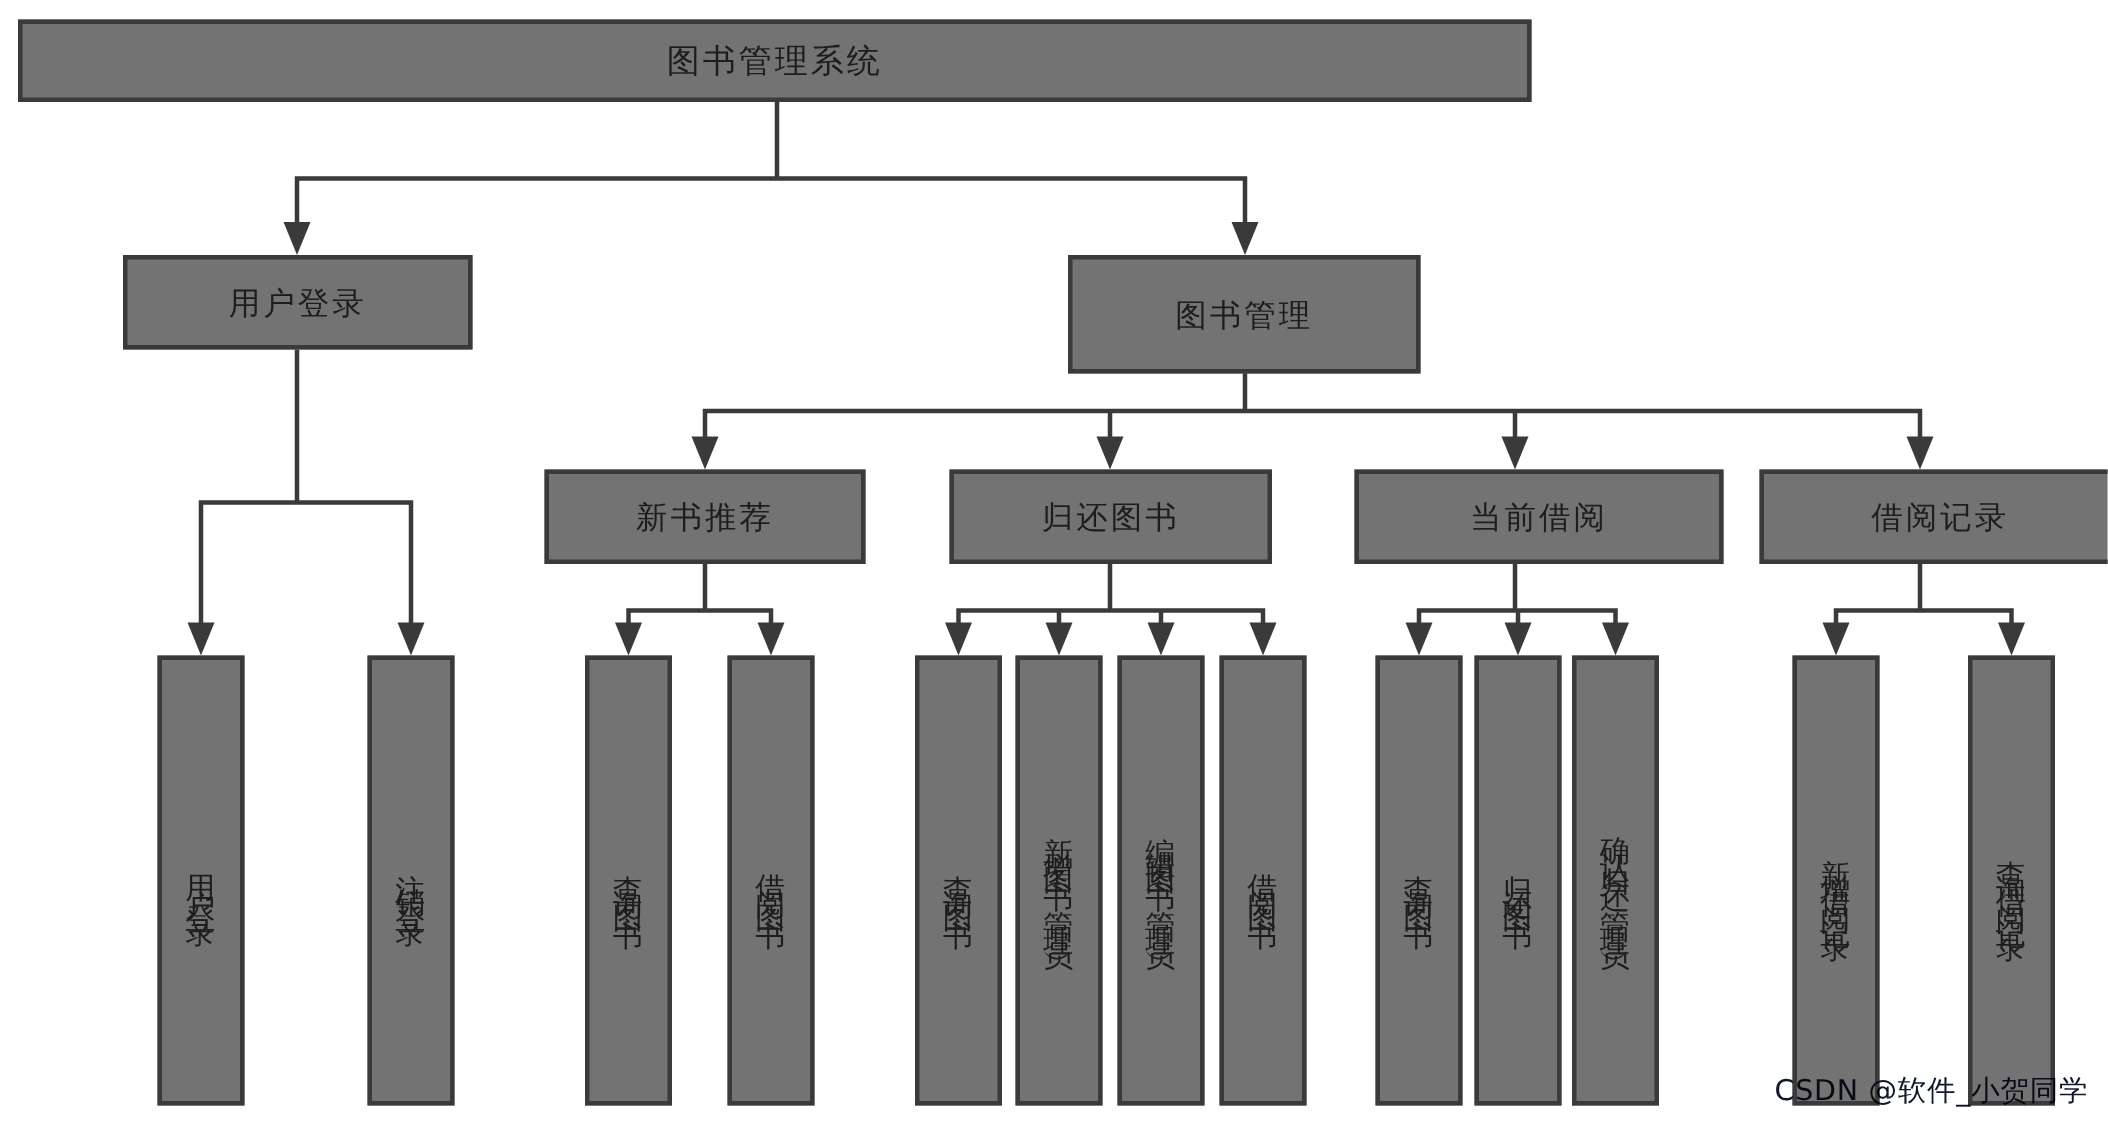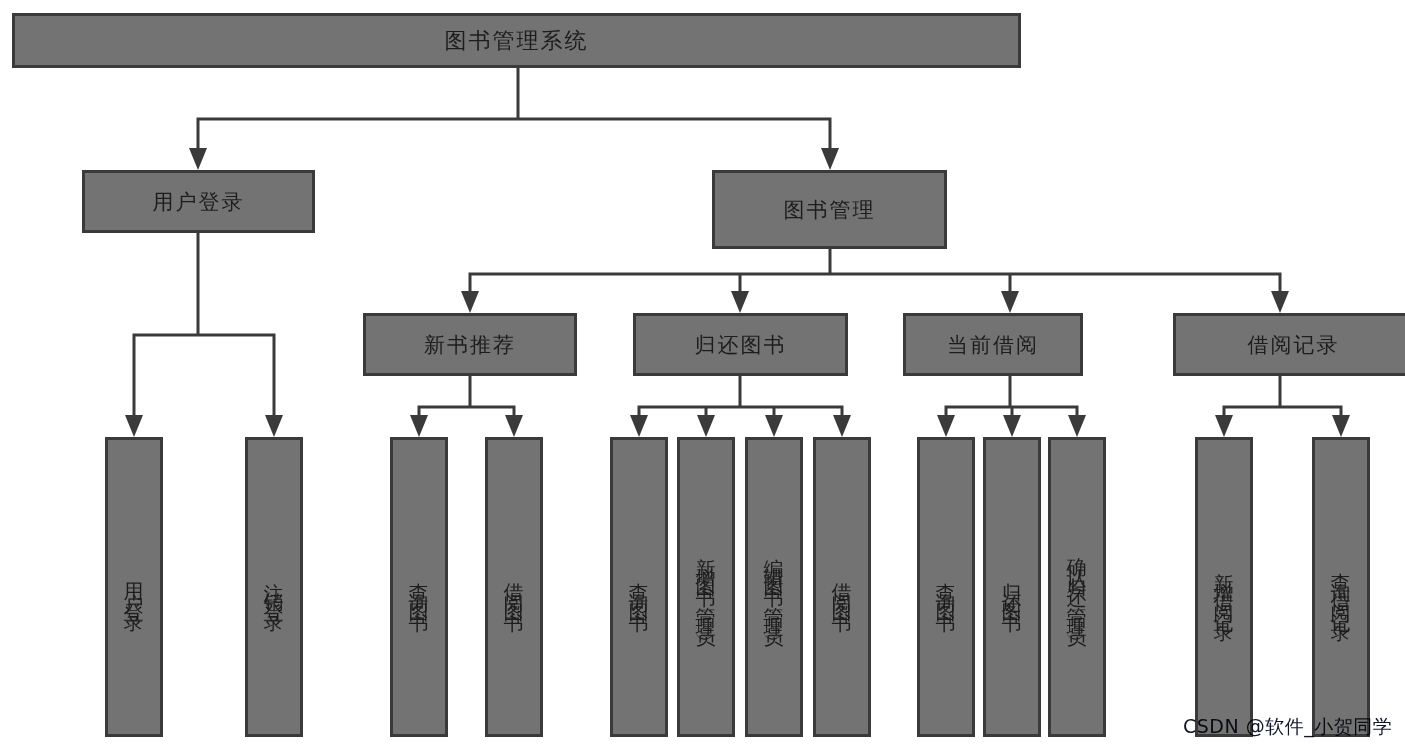--- a/index.html
+++ b/index.html
@@ -104,21 +104,21 @@
   </g>
 </svg>
 
 <div class="node h-node root-node" style="left:12px; top:13px; width:1009px; height:55px;">图书管理系统</div>
 
 <div class="node h-node" style="left:82px; top:170px; width:233px; height:63px;">用户登录</div>
 <div class="node h-node" style="left:712px; top:170px; width:235px; height:79px;">图书管理</div>
 
 <div class="node h-node" style="left:363px; top:313px; width:214px; height:63px;">新书推荐</div>
 <div class="node h-node" style="left:633px; top:313px; width:215px; height:63px;">归还图书</div>
-<div class="node h-node" style="left:903px; top:313px; width:180px; height:63px;">当前借阅</div>
+<div class="node h-node" style="left:903px; top:313px; width:246px; height:63px;">当前借阅</div>
 <div class="node h-node" style="left:1173px; top:313px; width:241px; height:63px;">借阅记录</div>
 
 <div class="node v-node" style="left:105px; top:437px; width:58px; height:300px;">用户登录</div>
 <div class="node v-node" style="left:245px; top:437px; width:58px; height:300px;">注销登录</div>
 
 <div class="node v-node" style="left:390px; top:437px; width:58px; height:300px;">查询图书</div>
 <div class="node v-node" style="left:485px; top:437px; width:58px; height:300px;">借阅图书</div>
 
 <div class="node v-node" style="left:610px; top:437px; width:58px; height:300px;">查询图书</div>
 <div class="node v-node" style="left:677px; top:437px; width:58px; height:300px;">新增图书（管理员）</div>

